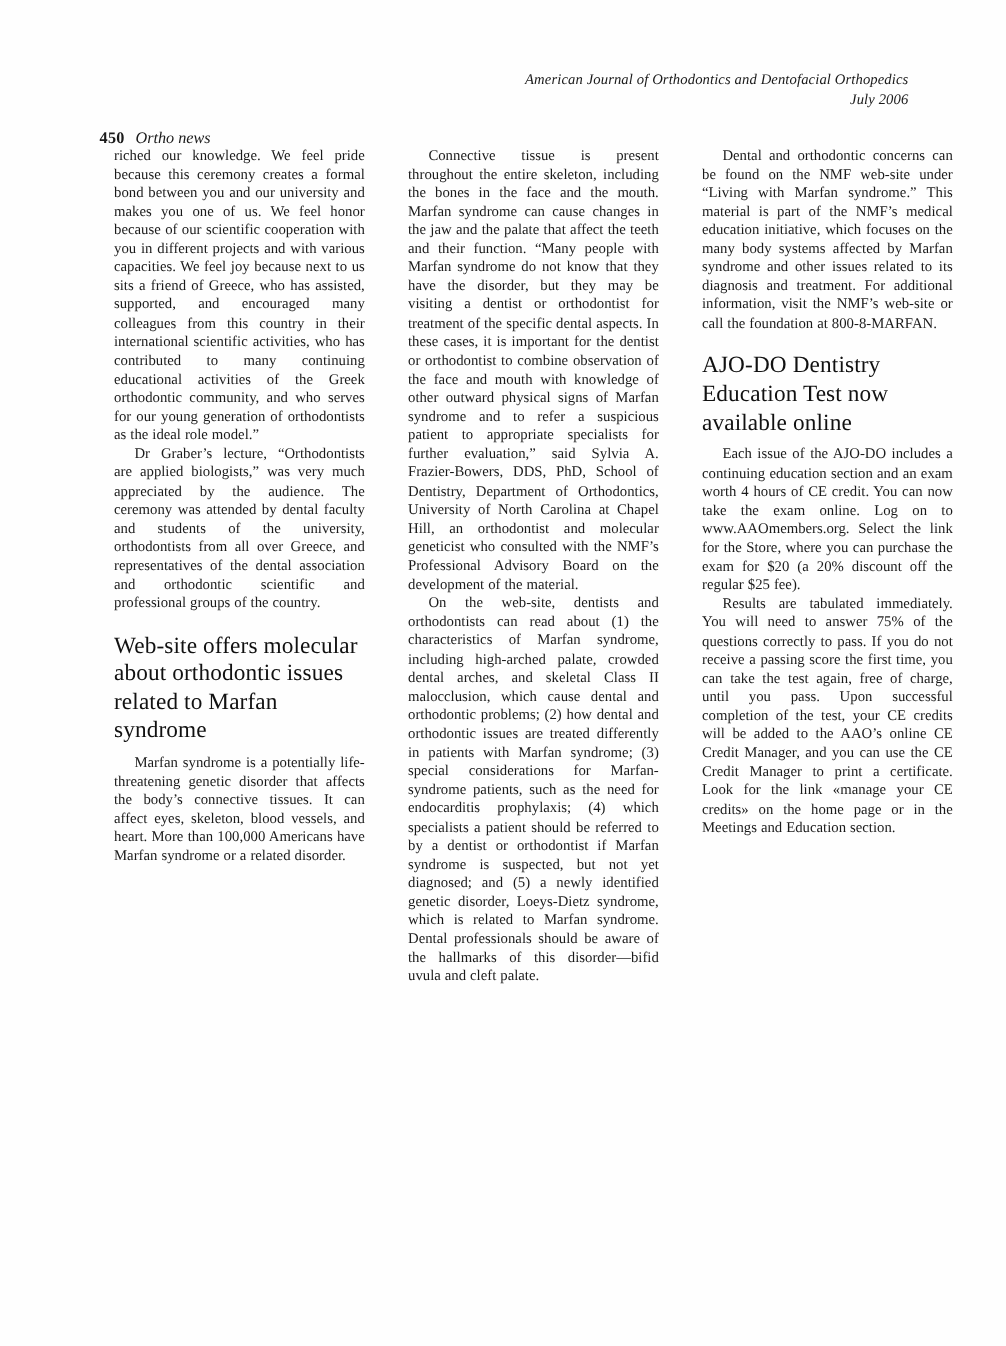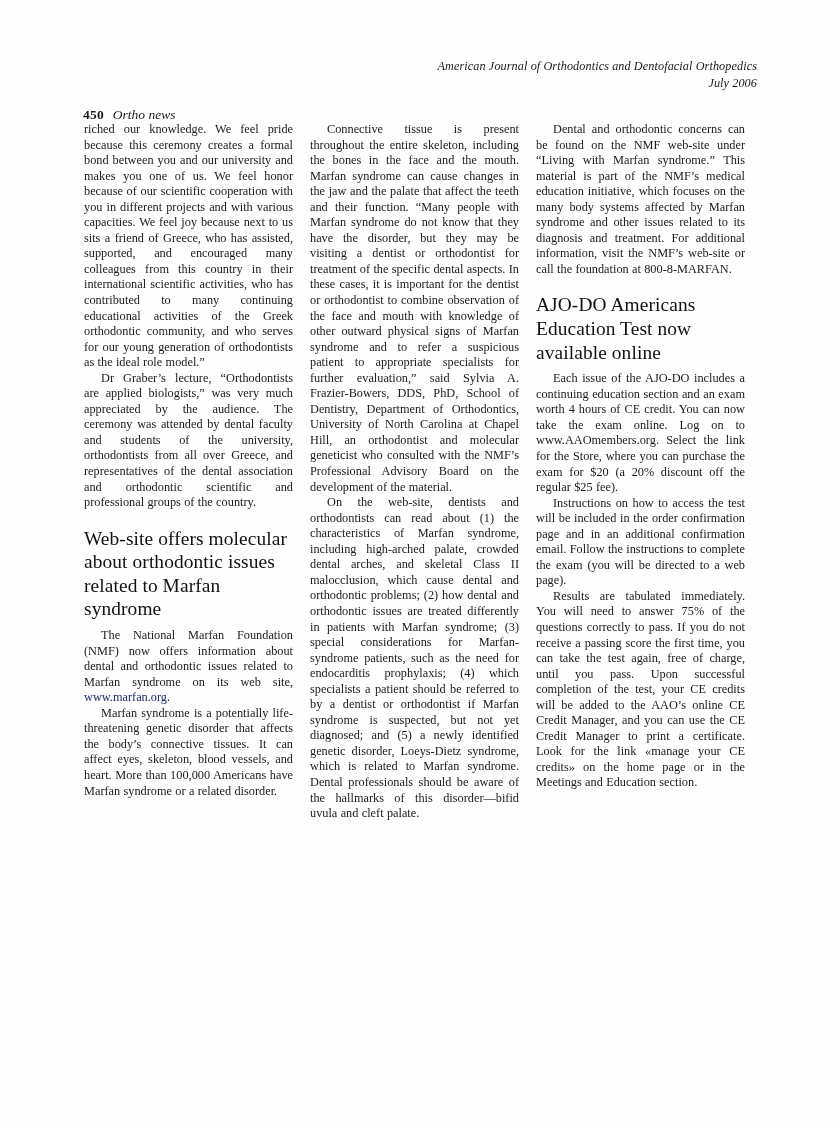--- a/index.html
+++ b/index.html
@@ -61,25 +61,25 @@
     letter-spacing: 0.1px;
     white-space: nowrap;
   }
   .rh-right .rh-line2 {
     display: block;
   }
 
   
   .columns {
     position: absolute;
-    left: 84px;
+    left: 95px;
     top: 122px;
     width: 674px;
     display: flex;
-    gap: 17px;
+    gap: 36px;
   }
   .col {
     width: 209px;
     flex: 0 0 209px;
   }
 
   p.body {
     margin: 0;
     font-size: 12.3px;
     line-height: 15.55px;
@@ -121,29 +121,27 @@
       <span>American Journal of Orthodontics and Dentofacial Orthopedics</span>
       <span class="rh-line2">July 2006</span>
     </div>
   </div>
 
   <div class="columns">
     <div class="col" id="col-1">
         <p class="body noindent">riched our knowledge. We feel pride because this ceremony creates a formal bond between you and our university and makes you one of us. We feel honor because of our scientific cooperation with you in different projects and with various capacities. We feel joy because next to us sits a friend of Greece, who has assisted, supported, and encouraged many colleagues from this country in their international scientific activities, who has contributed to many continuing educational activities of the Greek orthodontic community, and who serves for our young generation of orthodontists as the ideal role model.”</p>
         <p class="body">Dr Graber’s lecture, “Orthodontists are applied biologists,” was very much appreciated by the audience. The ceremony was attended by dental faculty and students of the university, orthodontists from all over Greece, and representatives of the dental association and orthodontic scientific and professional groups of the country.</p>
         <h2 class="section-head">Web-site offers molecular about orthodontic issues related to Marfan syndrome</h2>
-        <p class="body">The National Marfan Foundation (NMF) now offers information about dental and orthodontic issues related to Marfan syndrome on its web site, <span class="weblink" style="color: rgb(31, 42, 109);">www.marfan.org</span>.</p>
         <p class="body">Marfan syndrome is a potentially life-threatening genetic disorder that affects the body’s connective tissues. It can affect eyes, skeleton, blood vessels, and heart. More than 100,000 Americans have Marfan syndrome or a related disorder.</p>
       </div>
     <div class="col" id="col-2">
         <p class="body">Connective tissue is present throughout the entire skeleton, including the bones in the face and the mouth. Marfan syndrome can cause changes in the jaw and the palate that affect the teeth and their function. “Many people with Marfan syndrome do not know that they have the disorder, but they may be visiting a dentist or orthodontist for treatment of the specific dental aspects. In these cases, it is important for the dentist or orthodontist to combine observation of the face and mouth with knowledge of other outward physical signs of Marfan syndrome and to refer a suspicious patient to appropriate specialists for further evaluation,” said Sylvia A. Frazier-Bowers, DDS, PhD, School of Dentistry, Department of Orthodontics, University of North Carolina at Chapel Hill, an orthodontist and molecular geneticist who consulted with the NMF’s Professional Advisory Board on the development of the material.</p>
         <p class="body">On the web-site, dentists and orthodontists can read about (1) the characteristics of Marfan syndrome, including high-arched palate, crowded dental arches, and skeletal Class II malocclusion, which cause dental and orthodontic problems; (2) how dental and orthodontic issues are treated differently in patients with Marfan syndrome; (3) special considerations for Marfan-syndrome patients, such as the need for endocarditis prophylaxis; (4) which specialists a patient should be referred to by a dentist or orthodontist if Marfan syndrome is suspected, but not yet diagnosed; and (5) a newly identified genetic disorder, Loeys-Dietz syndrome, which is related to Marfan syndrome. Dental professionals should be aware of the hallmarks of this disorder—bifid uvula and cleft palate.</p>
       </div>
     <div class="col" id="col-3">
         <p class="body">Dental and orthodontic concerns can be found on the NMF web-site under “Living with Marfan syndrome.” This material is part of the NMF’s medical education initiative, which focuses on the many body systems affected by Marfan syndrome and other issues related to its diagnosis and treatment. For additional information, visit the NMF’s web-site or call the foundation at 800-8-MARFAN.</p>
-        <h2 class="section-head">AJO-DO Americans Education Test now available online</h2>
+        <h2 class="section-head">AJO-DO Dentistry Education Test now available online</h2>
         <p class="body">Each issue of the AJO-DO includes a continuing education section and an exam worth 4 hours of CE credit. You can now take the exam online. Log on to www.AAOmembers.org. Select the link for the Store, where you can purchase the exam for $20 (a 20% discount off the regular $25 fee).</p>
-        <p class="body">Instructions on how to access the test will be included in the order confirmation page and in an additional confirmation email. Follow the instructions to complete the exam (you will be directed to a web page).</p>
         <p class="body">Results are tabulated immediately. You will need to answer 75% of the questions correctly to pass. If you do not receive a passing score the first time, you can take the test again, free of charge, until you pass. Upon successful completion of the test, your CE credits will be added to the AAO’s online CE Credit Manager, and you can use the CE Credit Manager to print a certificate. Look for the link «manage your CE credits» on the home page or in the Meetings and Education section.</p>
       </div>
   </div>
 
 </div>
 
 </body></html>

